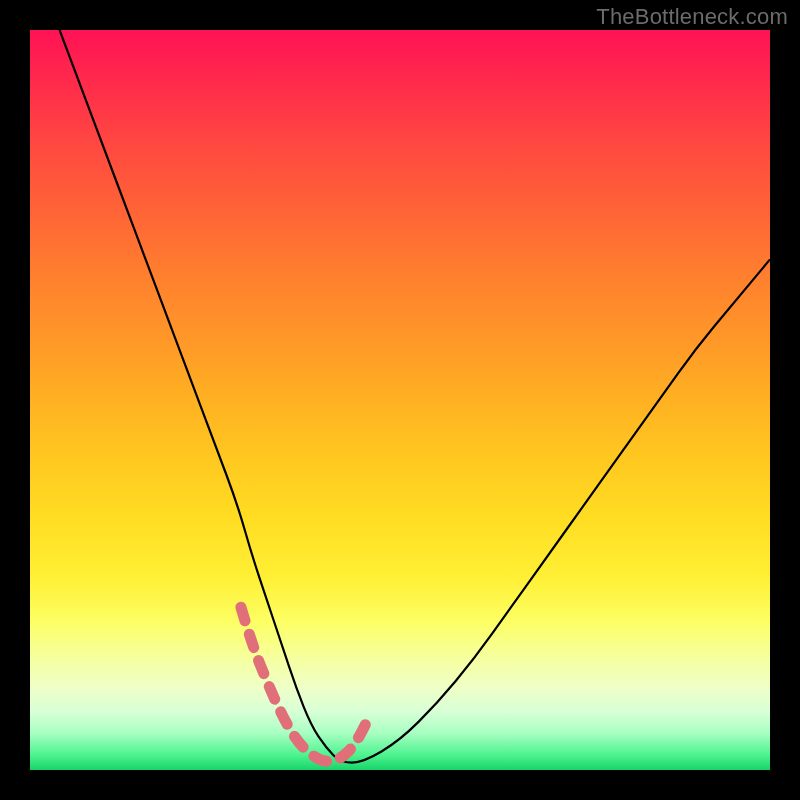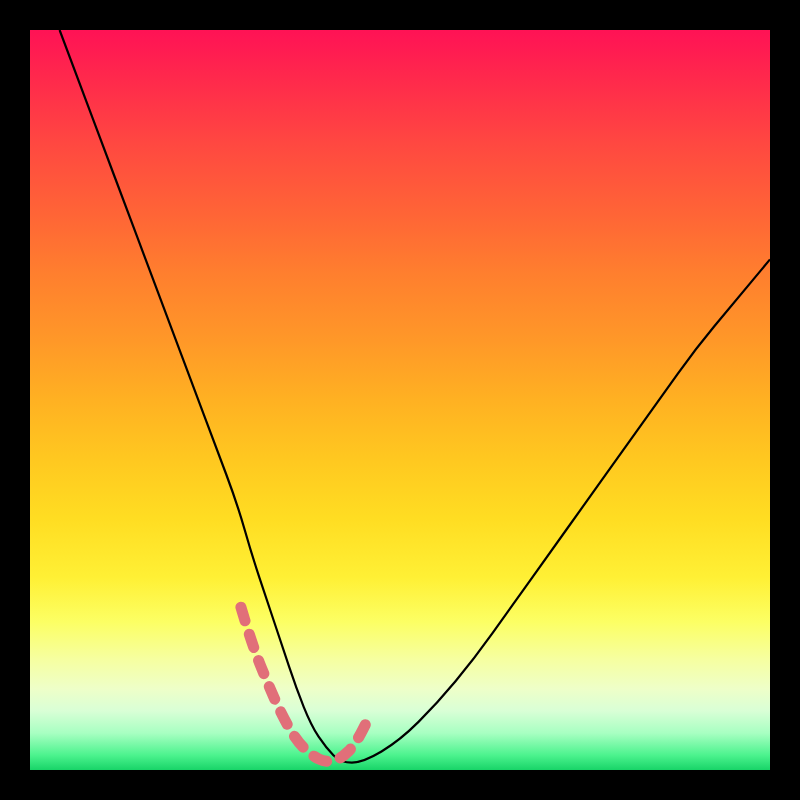--- a/index.html
+++ b/index.html
@@ -61,19 +61,20 @@
     left: 0;
     top: 0;
     width: 740px;
     height: 740px;
   }
 </style>
 </head>
 <body>
 
 <div class="frame">
+  <div class="watermark">TheBottleneck.com</div>
   <div class="plot">
     <svg class="curve" viewBox="0 0 740 740" preserveAspectRatio="none">
       <path d="M29.6 0.0 Q51.8 59.2 62.9 88.8 Q74.0 118.4 85.1 148.0 Q96.2 177.6 107.3 207.2 Q118.4 236.8 129.5 266.4 Q140.6 296.0 151.7 325.6 Q162.8 355.2 173.9 384.8 Q185.0 414.4 196.1 444.0 Q207.2 473.6 214.6 499.5 Q222.0 525.4 229.4 547.6 Q236.8 569.8 244.2 592.0 Q251.6 614.2 259.0 636.4 Q266.4 658.6 273.8 677.1 Q281.2 695.6 288.6 706.7 Q296.0 717.8 303.4 725.2 Q310.8 732.6 321.9 732.6 Q333.0 732.6 351.5 721.5 Q370.0 710.4 388.5 691.9 Q407.0 673.4 425.5 651.2 Q444.0 629.0 462.5 603.1 Q481.0 577.2 499.5 551.3 Q518.0 525.4 536.5 499.5 Q555.0 473.6 573.5 447.7 Q592.0 421.8 610.5 395.9 Q629.0 370.0 647.5 344.1 Q666.0 318.2 684.5 296.0 Q703.0 273.8 721.5 251.6 T740.0 229.4" id="mainCurve" fill="none" stroke="#000" stroke-width="2.2"></path>
       <path d="M210.9 577.2 Q222.0 614.2 229.4 632.7 Q236.8 651.2 244.2 667.9 Q251.6 684.5 259.0 697.5 Q266.4 710.4 273.8 717.8 Q281.2 725.2 288.6 728.9 Q296.0 732.6 303.4 730.8 Q310.8 728.9 318.2 721.5 Q325.6 714.1 333.0 699.3 T340.4 684.5" id="dashCurve" fill="none" stroke="#e16f79" stroke-width="11" stroke-linecap="round" stroke-dasharray="14 14"></path>
     </svg>
   </div>
 </div>
 
 </body></html>

